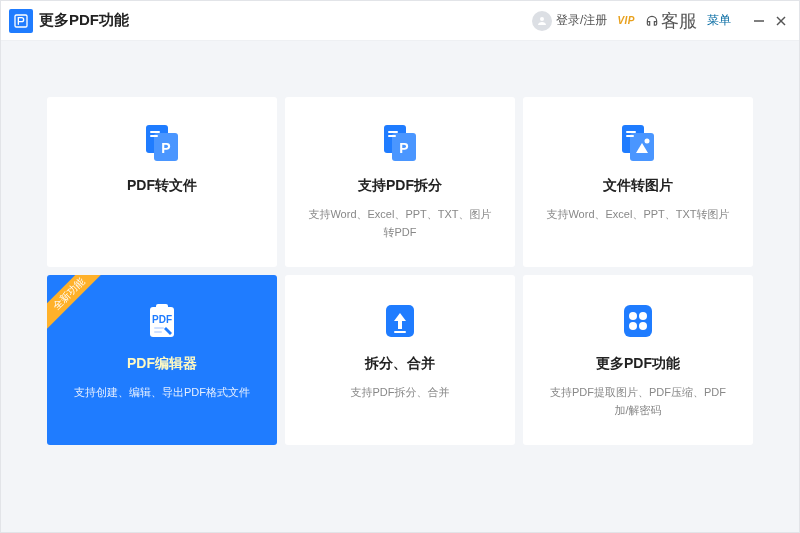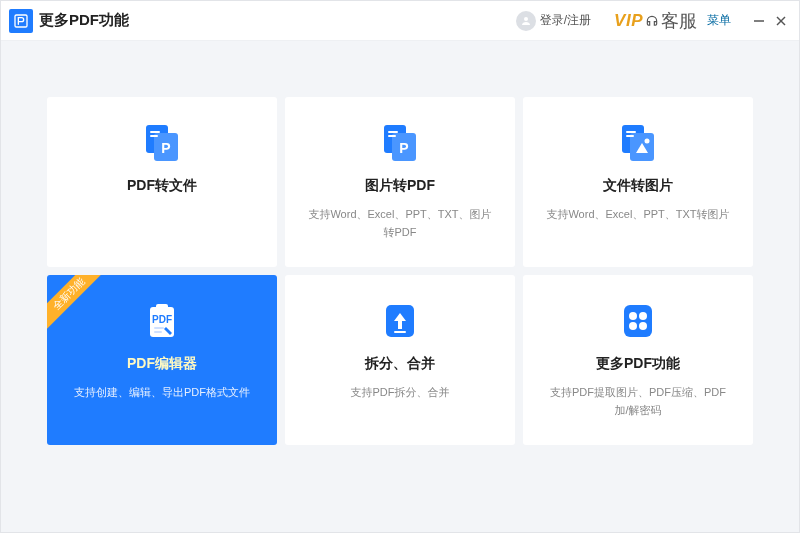--- a/index.html
+++ b/index.html
@@ -27,24 +27,24 @@
     margin-right: 6px;
   }
   .logo-box svg { width: 16px; height: 16px; }
   .app-title { font-size: 15px; font-weight: 700; color: #222; }
   .spacer { flex: 1; }
   .avatar {
     width: 20px; height: 20px; border-radius: 50%; background: #dcdfe4;
     display: flex; align-items: center; justify-content: center; margin-right: 4px;
   }
   .avatar svg { width: 12px; height: 12px; fill: #fff; }
-  .login-text { font-size: 12px; color: #555; margin-right: 23px; }
+  .login-text { font-size: 12px; color: #555; margin-right: 10px; }
   .vip-badge {
-    font-size: 17px; font-weight: 800; font-style: italic;
-    color: #e8a01c; margin-right: 2px; letter-spacing: 0.5px;
+    font-size: 10px; font-weight: 800; font-style: italic;
+    color: #e8a01c; margin-right: 10px; letter-spacing: 0.5px;
   }
   .kefu { display: flex; align-items: center; font-size: 18px; color: #555; margin-right: 10px; }
   .kefu svg { width: 14px; height: 14px; margin-right: 2px; }
   .menu-text { font-size: 12px; color: #0369a1; margin-right: 14px; }
   .win-btn { width: 16px; height: 16px; display:flex; align-items:center; justify-content:center; margin-left:6px; color:#555;}
   .win-btn svg { width: 12px; height: 12px; }
 
   .grid {
     display: grid;
     grid-template-columns: repeat(3, 230px);
@@ -135,21 +135,21 @@
   <div class="card">
     <div class="icon-wrap">
       <svg width="40" height="40" viewBox="0 0 40 40">
         <rect x="4" y="2" width="22" height="28" rx="3" fill="#1f7cff"></rect>
         <rect x="12" y="10" width="24" height="28" rx="3" fill="#4a96ff"></rect>
         <text x="24" y="30" font-size="14" font-weight="700" fill="#fff" text-anchor="middle">P</text>
         <rect x="8" y="8" width="10" height="2" rx="1" fill="#fff"></rect>
         <rect x="8" y="12" width="8" height="2" rx="1" fill="#fff"></rect>
       </svg>
     </div>
-    <div class="card-title">图片转PDF</div>
+    <div class="card-title">支持PDF拆分</div>
     <div class="card-desc">支持Word、Excel、PPT、TXT、图片转PDF</div>
   </div>
 
   <div class="card">
     <div class="icon-wrap">
       <svg width="40" height="40" viewBox="0 0 40 40">
         <rect x="4" y="2" width="22" height="28" rx="3" fill="#1f7cff"></rect>
         <rect x="12" y="10" width="24" height="28" rx="3" fill="#4a96ff"></rect>
         <polygon points="18,30 24,20 30,30" fill="#fff"></polygon>
         <circle cx="29" cy="18" r="2.5" fill="#fff"></circle>

